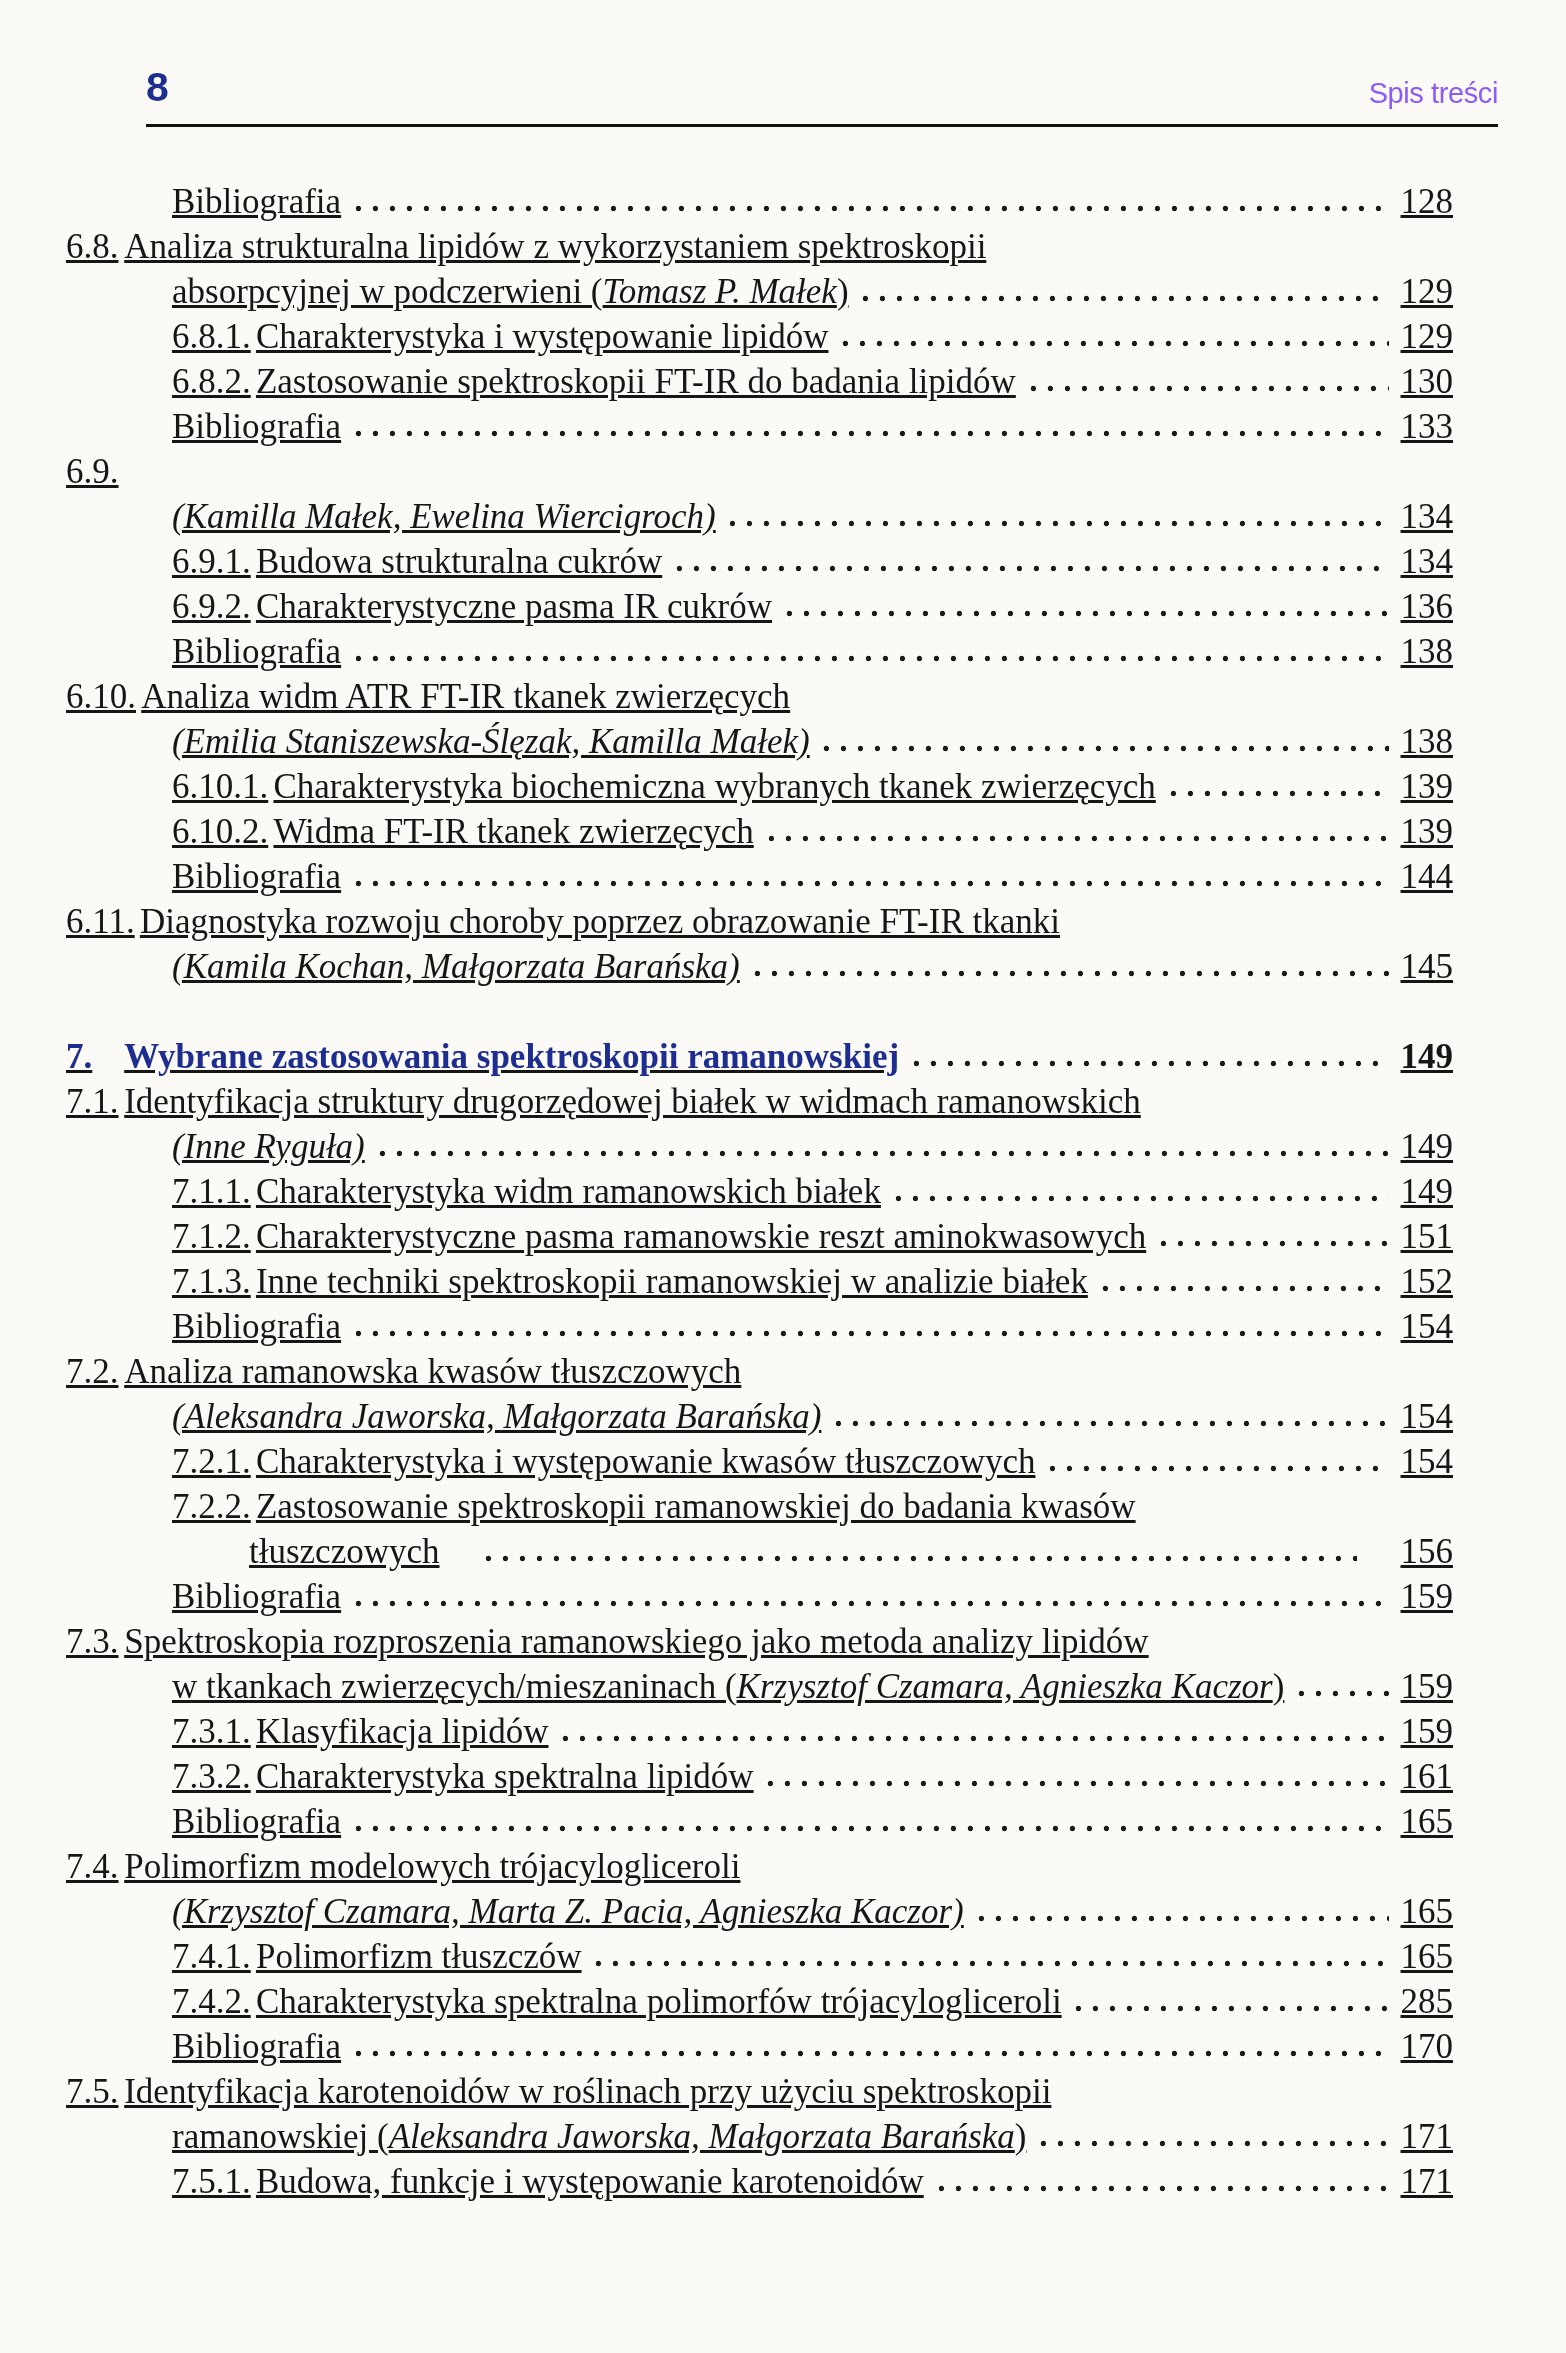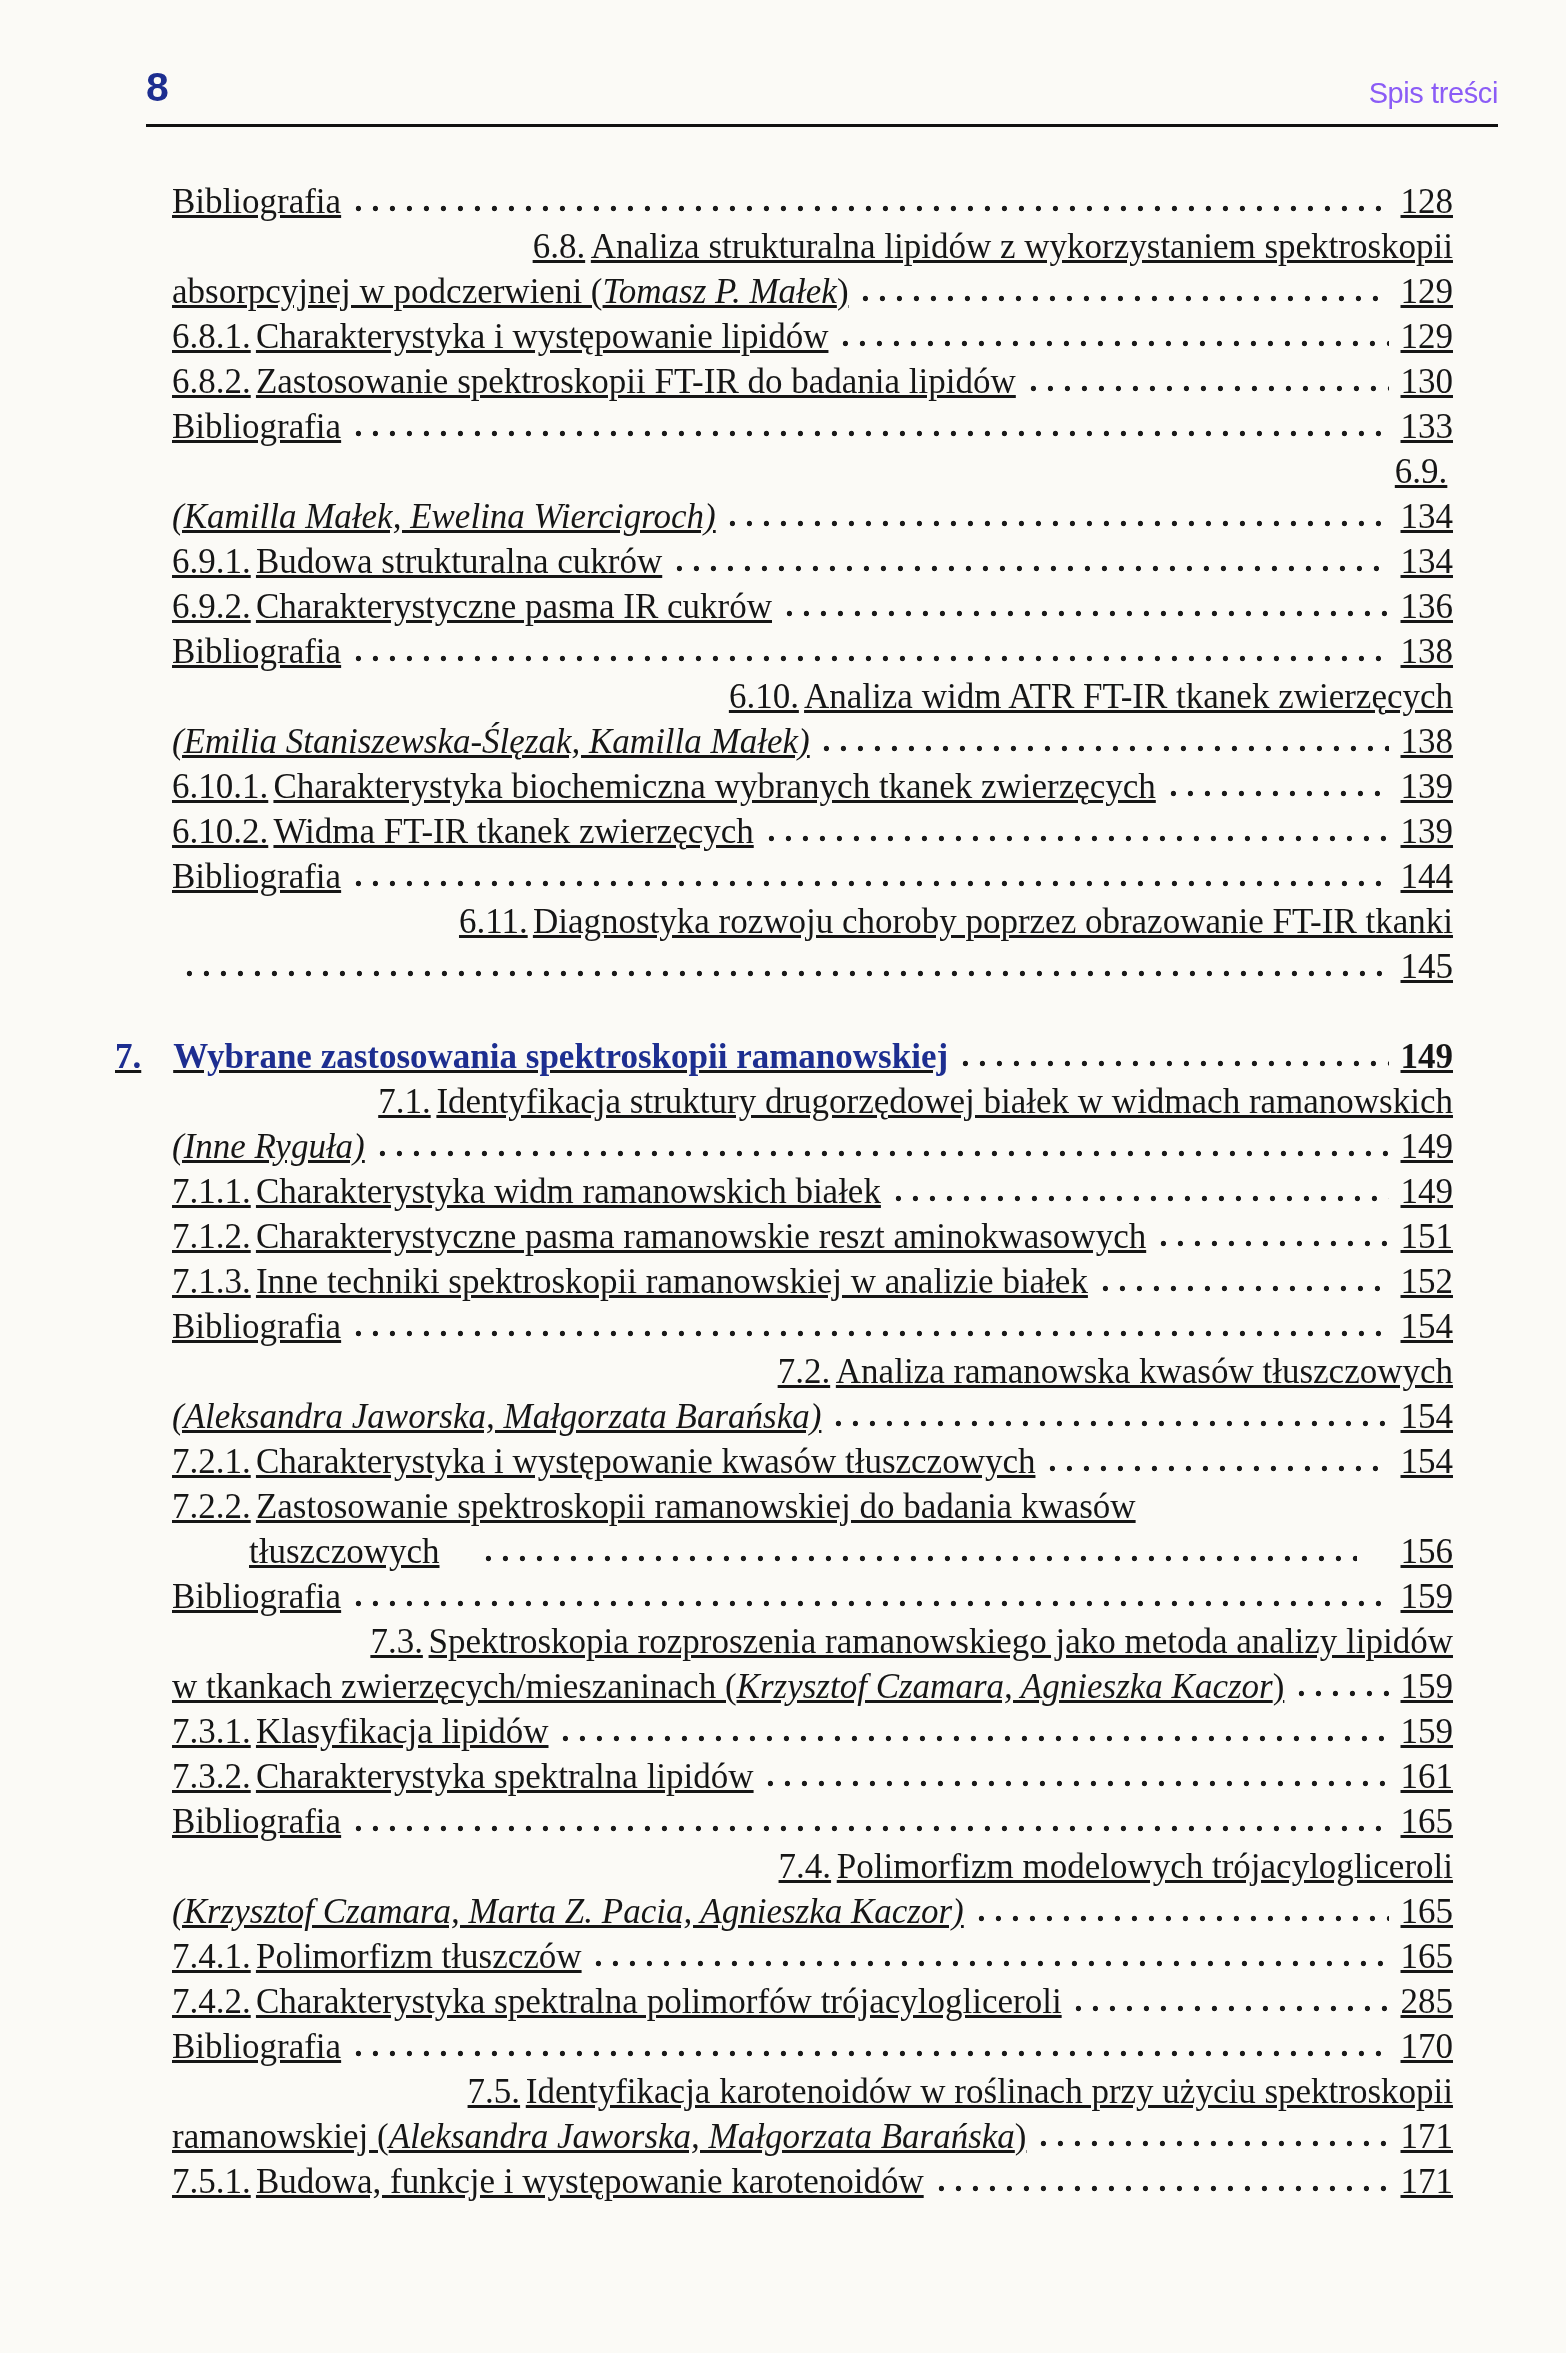--- a/index.html
+++ b/index.html
@@ -31,21 +31,21 @@
   }
   .toc {
     position:absolute; left:0; top:179px; right:114px;text-decoration:underline;
   }
   .row {
     display:flex; align-items:baseline;
     font-size:35px; line-height:45px;
     white-space:nowrap;
   }
   .row .num { min-width:53px; padding-right:5.2px; }
-  .row.l1, .row.chapter { margin-left:115px;justify-content:flex-end; }
+  .row.l1, .row.chapter { margin-left:66px; }
   .row.bib, .row.cont1, .row.l2 { margin-left:172px; }
   .row.cont2 { margin-left:249px;gap:32px; }
   .row.l2 .num { min-width:76px; padding-right:5.2px; }
   .row.chapter {
     font-weight:bold; color:var(--blue,#1d2e90);
     margin-top:45px;
   }
   .row.chapter .pg { color:#161616; }
   .txt i { font-style:italic; }
   .dots {
@@ -149,20 +149,21 @@
     <div class="row bib">
       <span class="txt"><span>Bibliografia</span></span>
       <span class="dots"></span>
       <span class="pg">144</span>
     </div>
     <div class="row l1">
       <span class="num">6.11.</span>
       <span class="txt"><span>Diagnostyka rozwoju choroby poprzez obrazowanie FT-IR tkanki</span></span>
     </div>
     <div class="row cont1">
+      <span class="txt"><i>(Kamila Kochan, Małgorzata Barańska)</i></span>
       <span class="dots"></span>
       <span class="pg">145</span>
     </div>
     <div class="row chapter">
       <span class="num">7.</span>
       <span class="txt"><span>Wybrane zastosowania spektroskopii ramanowskiej</span></span>
       <span class="dots"></span>
       <span class="pg">149</span>
     </div>
     <div class="row l1">

